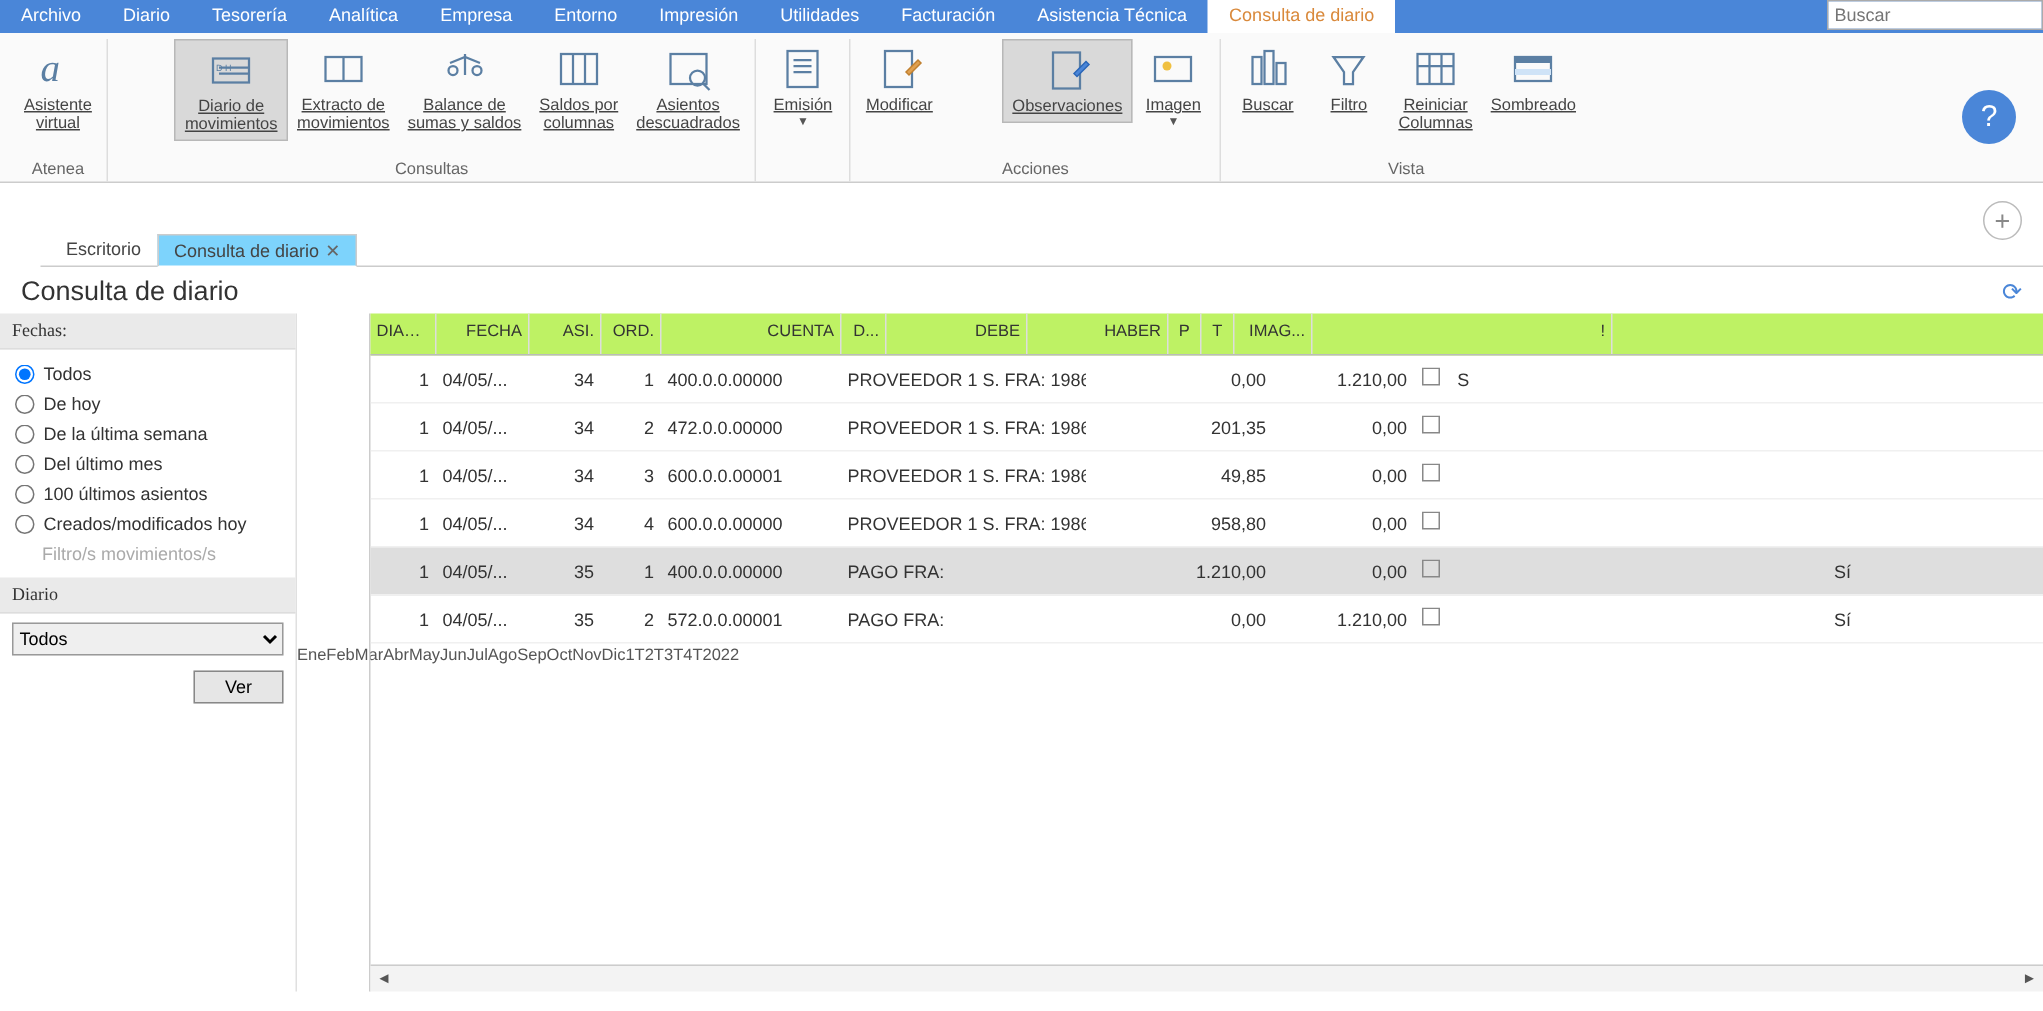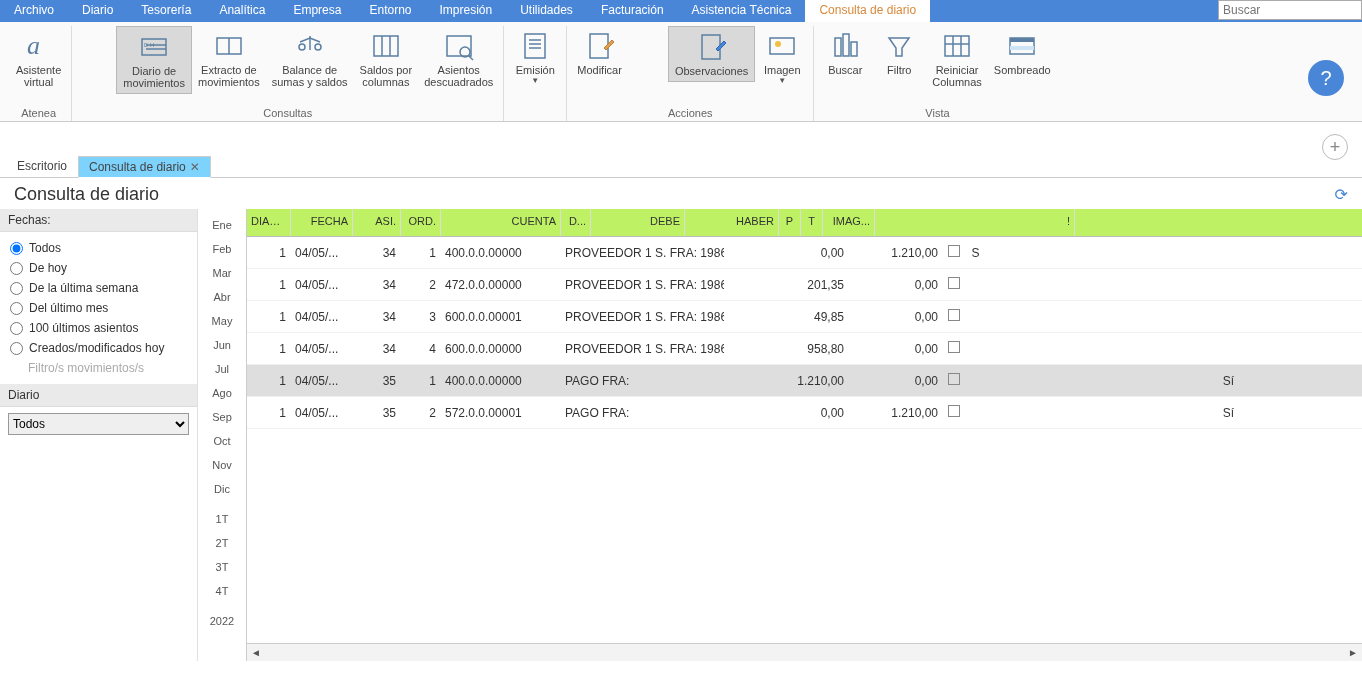--- a/index.html
+++ b/index.html
@@ -13,54 +13,54 @@
 .search-box input { border: none; width: 100%; height: 100%; padding: 0 4px; font-size: 12px; color: #888; outline: none; }
 
 
 .ribbon { display: flex; height: 100px; border-bottom: 1px solid #ccc; background: #fafafa; padding: 4px 6px 0 6px; }
 .rgroup { display: flex; flex-direction: column; align-items: center; border-right: 1px solid #ddd; padding: 0 4px; }
 .rgroup:last-child { border-right: none; }
 .rbuttons { display: flex; flex: 1; align-items: flex-start; }
 .rbtn { display: flex; flex-direction: column; align-items: center; justify-content: flex-start; padding: 4px 6px; text-align: center; font-size: 11px; color: #444; cursor: pointer; min-width: 54px; }
 .rbtn.active { background: #d9d9d9; border: 1px solid #b8b8b8; margin-left: 40px; }
 .rbtn .icon { width: 32px; height: 32px; margin-bottom: 2px; display:flex; align-items:center; justify-content:center; }
-.rbtn .lbl { line-height: 12px; }
+.rbtn .lbl { line-height: 12px; text-decoration: underline; }
 .dropdown-caret { font-size: 8px; color: #555; }
 .rgroup-label { font-size: 11px; color: #666; padding: 2px 0; }
 
 
 .plus-circle { position: absolute; right: 14px; top: 134px; width: 26px; height: 26px; border: 1px solid #bbb; border-radius: 50%; display: flex; align-items:center; justify-content:center; color:#888; font-size:18px; cursor:pointer; }
 .help-circle { position:absolute; right: 18px; top: 60px; width: 36px; height:36px; border-radius:50%; background:#4a86d8; display:flex; align-items:center; justify-content:center; color:#fff; font-size:20px; cursor:pointer; }
 
 
-.tab-strip { display: flex; align-items: flex-end; height: 26px; padding-left: 6px; margin-top: 30px; border-bottom: 1px solid #ccc; }
+.tab-strip { display: flex; align-items: flex-end; height: 26px; padding-left: 6px; margin-top: 30px; border-bottom: 1px solid #ccc; margin-left: 27px; }
 .tab { padding: 3px 10px; font-size: 12px; color: #444; cursor:pointer; border: 1px solid transparent; }
 .tab.active { border: 1px solid #ccc; border-bottom: 1px solid #fff; background:#7dd3fc; position: relative; top:1px; }
 .tab .close { margin-left: 4px; color:#666; cursor:pointer; }
 
 
 .page-header { display:flex; justify-content: space-between; align-items:center; padding: 6px 14px 4px 14px; }
 .page-title { font-size: 18px; color: #333; }
 .refresh-icon { color:#4a86d8; cursor:pointer; font-size:16px; }
 
 
 .main { display: flex; height: 452px; }
 .sidebar { width: 198px; border-right: 1px solid #e0e0e0; padding: 0; }
-.panel-head { background: #eaeaea; padding: 4px 8px; font-size: 12px; color:#333; border-bottom: 1px solid #ddd; }
+.panel-head { background: #eaeaea; padding: 4px 8px; font-size: 12px; color:#333; border-bottom: 1px solid #ddd; font-family: Liberation Serif, serif; }
 .radio-list { padding: 6px 10px; }
 .radio-item { display: flex; align-items:center; padding: 3px 0; font-size: 12px; color:#333; cursor:pointer; }
 .radio-item.disabled { color:#aaa; padding-left: 18px; }
 .radio-item input[type=radio] { margin-right: 6px; }
 .diario-select { margin: 6px 8px; }
 .diario-select select { width: 100%; height: 22px; font-size:12px; border:1px solid #999; }
 .ver-row { text-align:right; padding: 4px 8px; }
 .ver-btn { width: 60px; height: 22px; background:#e6e6e6; border:1px solid #888; cursor:pointer; font-size:12px; }
 
 
-.month-rail { width: 48px; display:flex; flex-direction:column; align-items:center; padding-top: 4px; }
+.month-rail { width: 48px; display:flex; flex-direction:row; align-items:center; padding-top: 4px; }
 .month-rail div { font-size: 11px; color:#555; padding: 6px 0; cursor:pointer; width:100%; text-align:center; }
 
 
 .grid-wrap { flex:1; display:flex; flex-direction:column; border-left: 1px solid #ccc; }
 .grid-head { display:flex; height: 28px; background:#bef264; border-bottom:1px solid #bbb; }
 .gh { border-right:1px solid #ddd; padding: 6px 4px; font-size: 11px; color:#333; overflow:hidden; text-overflow: ellipsis; white-space:nowrap;text-align:right; }
 .gh.r{ text-align:right; }
 .gh.c{ text-align:center; }
 .grid-body { flex:1; overflow:auto; }
 .grow { display:flex; height: 32px; align-items:center; border-bottom:1px solid #f0f0f0; }
@@ -304,20 +304,23 @@
           <input type="radio" name="fechas" style="">
           <span>Creados/modificados hoy</span>
         </label>
         <div class="radio-item disabled">Filtro/s movimientos/s</div>
       </div>
     <div class="panel-head">Diario</div>
     <div class="diario-select">
       <select>
         <option>Todos</option>
       </select>
+    </div>
+    <div class="ver-row">
+      <button class="ver-btn">Ver</button>
     </div>
   </div>
 
   <div class="month-rail" id="monthrail">
       <div>Ene</div>
       <div>Feb</div>
       <div>Mar</div>
       <div>Abr</div>
       <div>May</div>
       <div>Jun</div>

